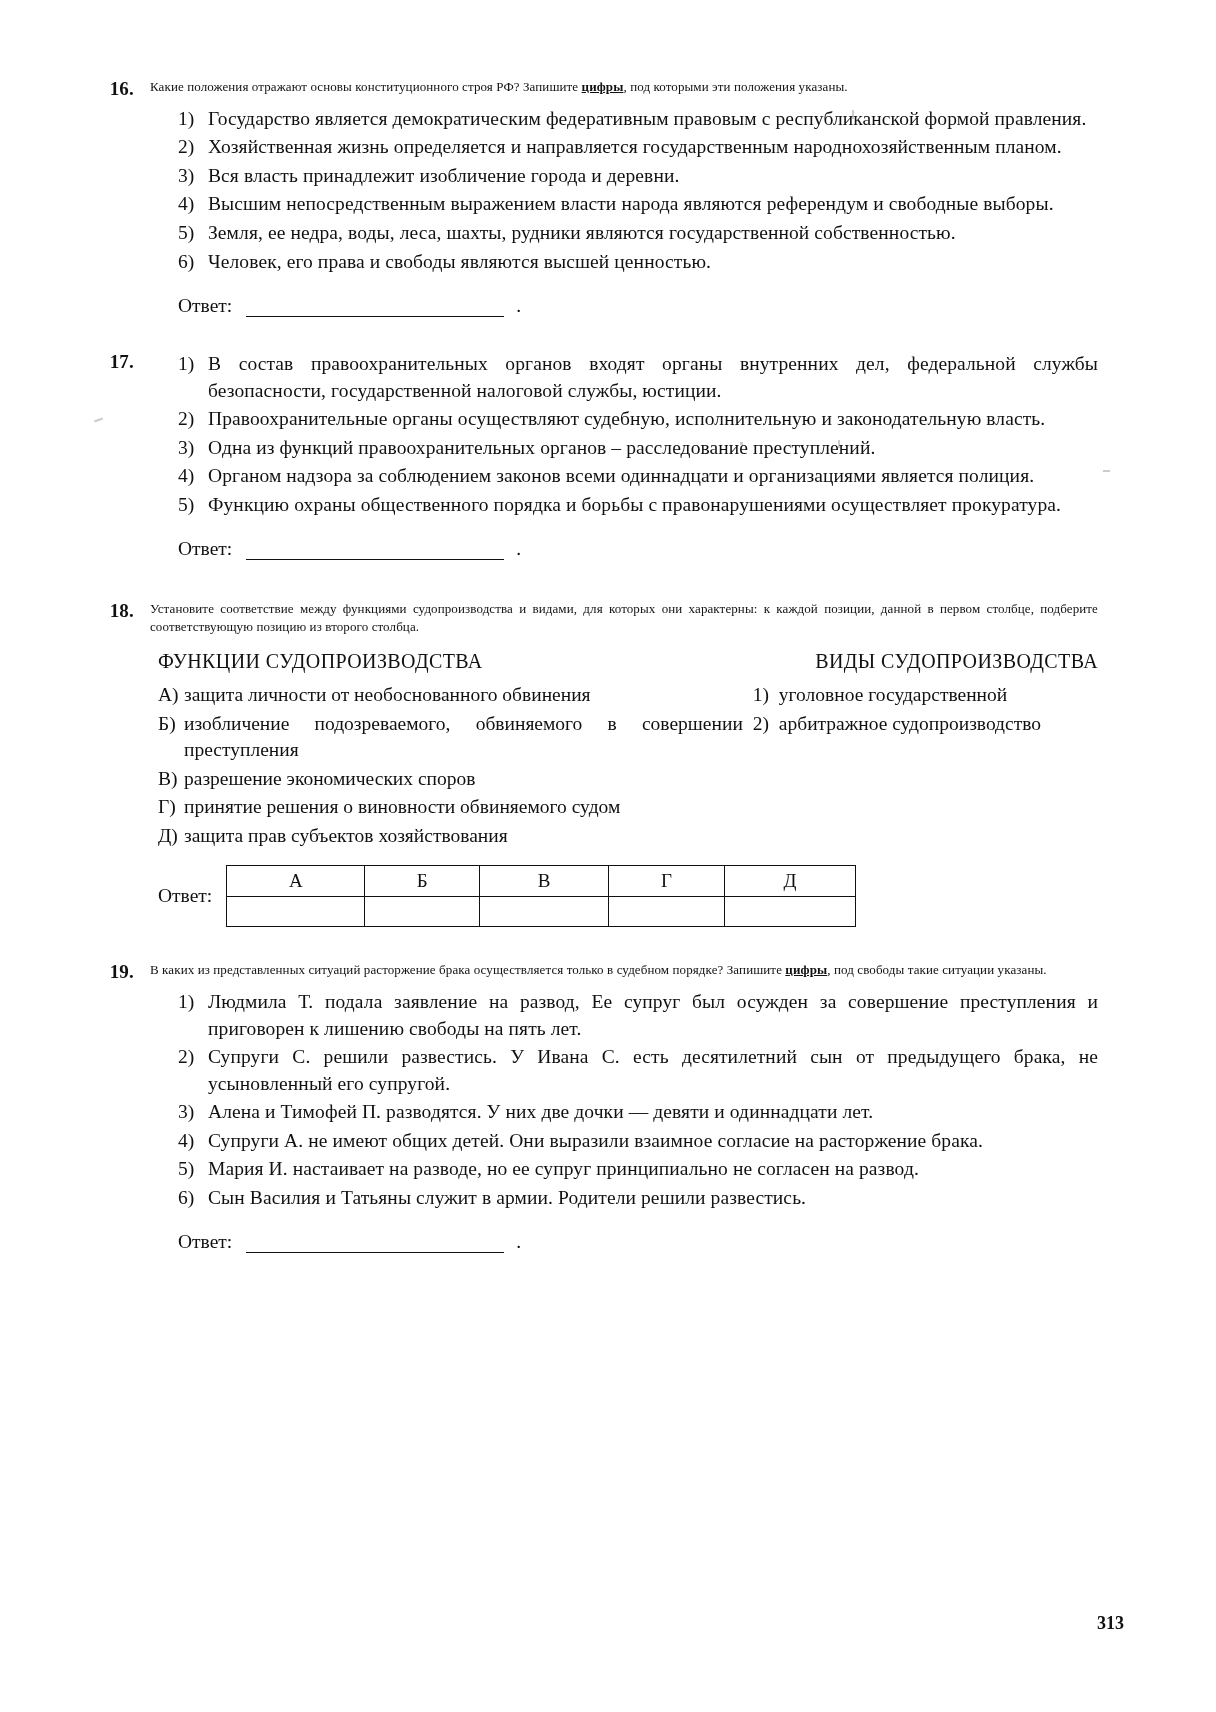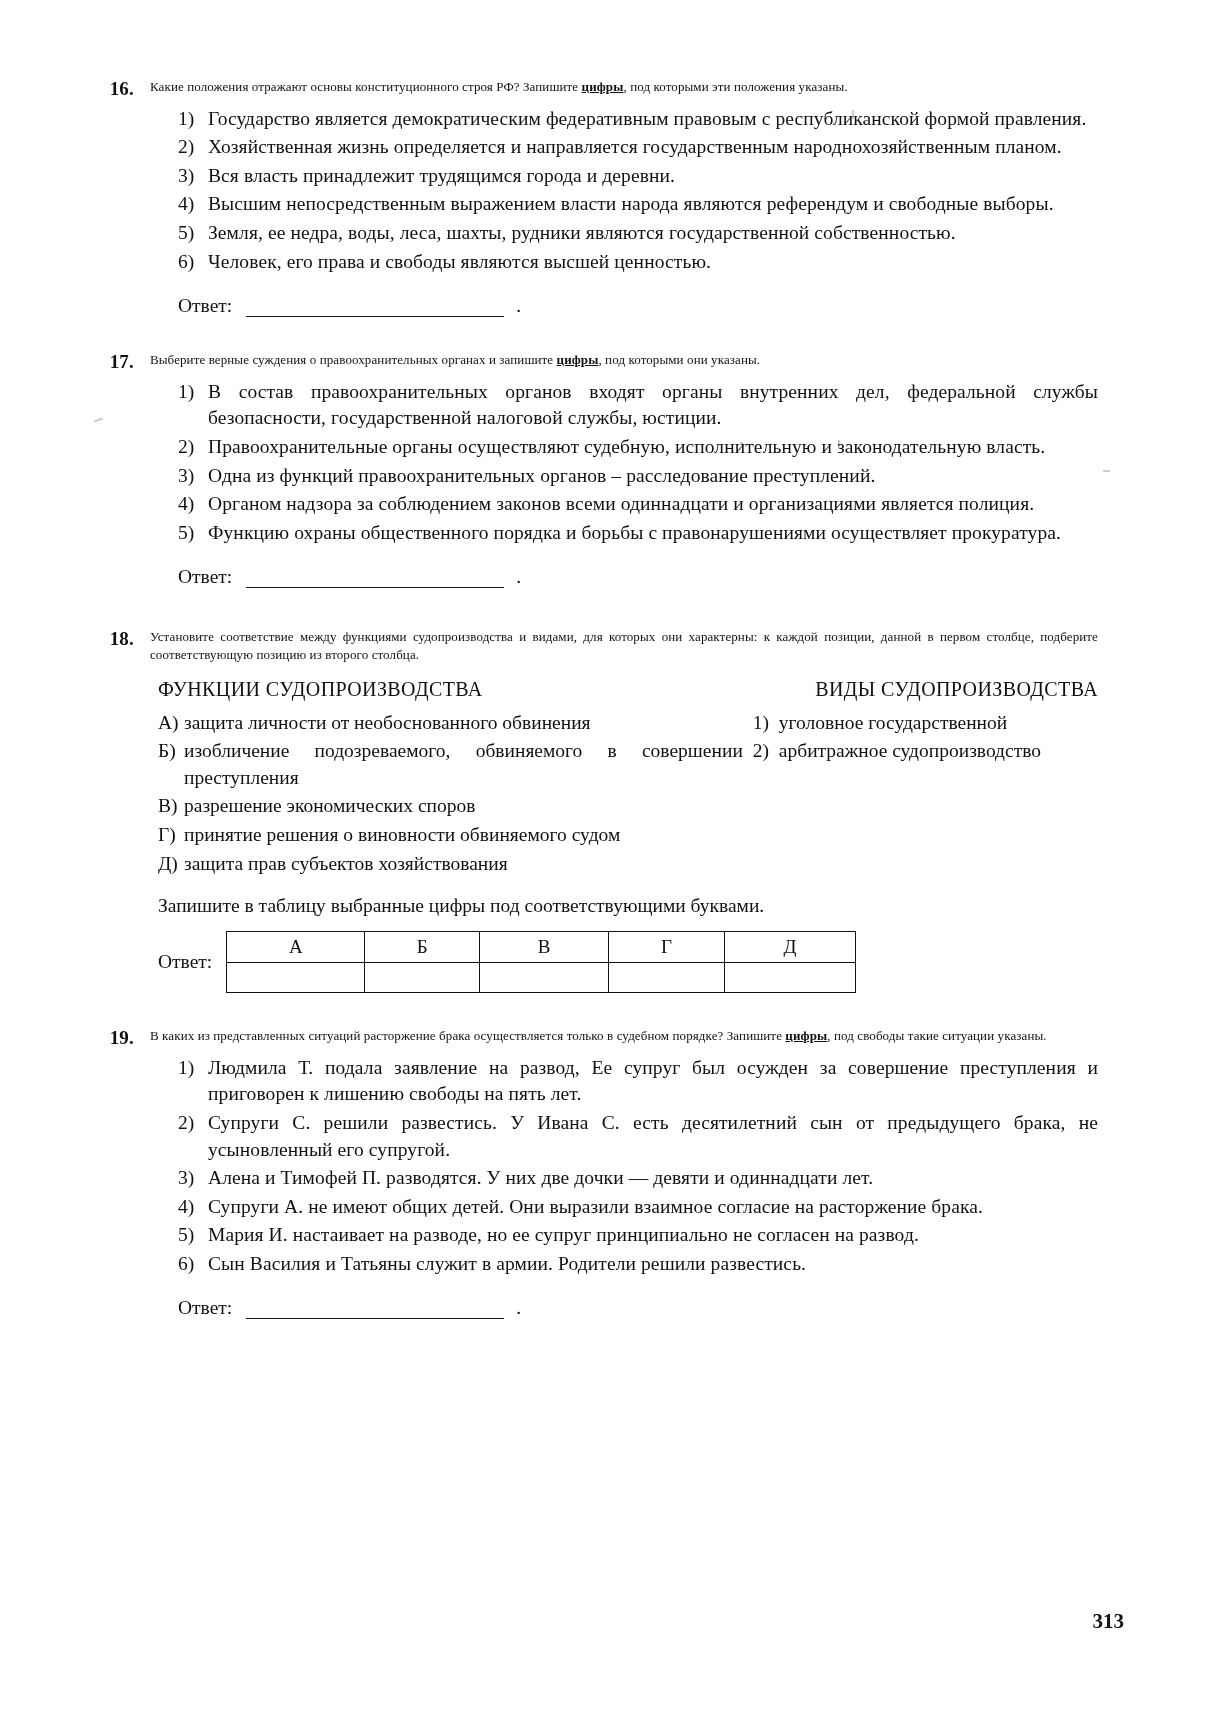--- a/index.html
+++ b/index.html
@@ -156,21 +156,21 @@
     text-align: center;
     font-size: 19px;
   }
   table.ans tr.head td {
     height: 28px;
   }
   .page-number {
     position: absolute;
     right: 92px;
     bottom: 78px;
-    font-size: 21px;
+    font-size: 18px;
     font-weight: bold;
   }
   .speck {
     position: absolute;
     background: #9a9a9a;
     opacity: 0.5;
   }
 </style>
 </head>
 <body>
@@ -193,21 +193,21 @@
           <div class="opt">
               <span class="marker">1)</span>
               <span class="txt">Государство является демократическим федеративным правовым с республиканской формой правления.</span>
             </div>
           <div class="opt">
               <span class="marker">2)</span>
               <span class="txt">Хозяйственная жизнь определяется и направляется государственным народнохозяйственным планом.</span>
             </div>
           <div class="opt">
               <span class="marker">3)</span>
-              <span class="txt">Вся власть принадлежит трудящимся города и деревни.</span>
+              <span class="txt">Вся власть принадлежит изобличение города и деревни.</span>
             </div>
           <div class="opt">
               <span class="marker">4)</span>
               <span class="txt">Высшим непосредственным выражением власти народа являются референдум и свободные выборы.</span>
             </div>
           <div class="opt">
               <span class="marker">5)</span>
               <span class="txt">Земля, ее недра, воды, леса, шахты, рудники являются государственной собственностью.</span>
             </div>
           <div class="opt">
@@ -219,21 +219,20 @@
           <span class="answer-label">Ответ:</span>
           <span class="answer-rule"></span>
           <span class="answer-dot">.</span>
         </div>
       </div>
     </div>
 
     <div class="task" style="margin-top:34px;">
       <div class="task-num">17.</div>
       <div class="task-body">
-        <div class="stem"><span>Выберите верные суждения о правоохранительных органах и запишите </span><b>цифры</b><span>, под которыми они указаны.</span></div>
         <div class="options">
           <div class="opt">
               <span class="marker">1)</span>
               <span class="txt">В состав правоохранительных органов входят органы внутренних дел, федеральной службы безопасности, государственной налоговой службы, юстиции.</span>
             </div>
           <div class="opt">
               <span class="marker">2)</span>
               <span class="txt">Правоохранительные органы осуществляют судебную, исполнительную и законодательную власть.</span>
             </div>
           <div class="opt">
@@ -290,21 +289,20 @@
             <div class="citem">
                 <span class="marker">1)</span>
                 <span class="txt">уголовное государственной</span>
               </div>
             <div class="citem">
                 <span class="marker">2)</span>
                 <span class="txt" style="text-align:justify;">арбитражное судопроизводство</span>
               </div>
           </div>
         </div>
-        <div class="note">Запишите в таблицу выбранные цифры под соответствующими буквами.</div>
         <div class="ans-table-wrap">
           <span class="ans-table-label">Ответ:</span>
           <table class="ans">
             <tbody>
                 <tr class="head">
               <td>А</td>
               <td>Б</td>
               <td>В</td>
               <td>Г</td>
               <td>Д</td>

